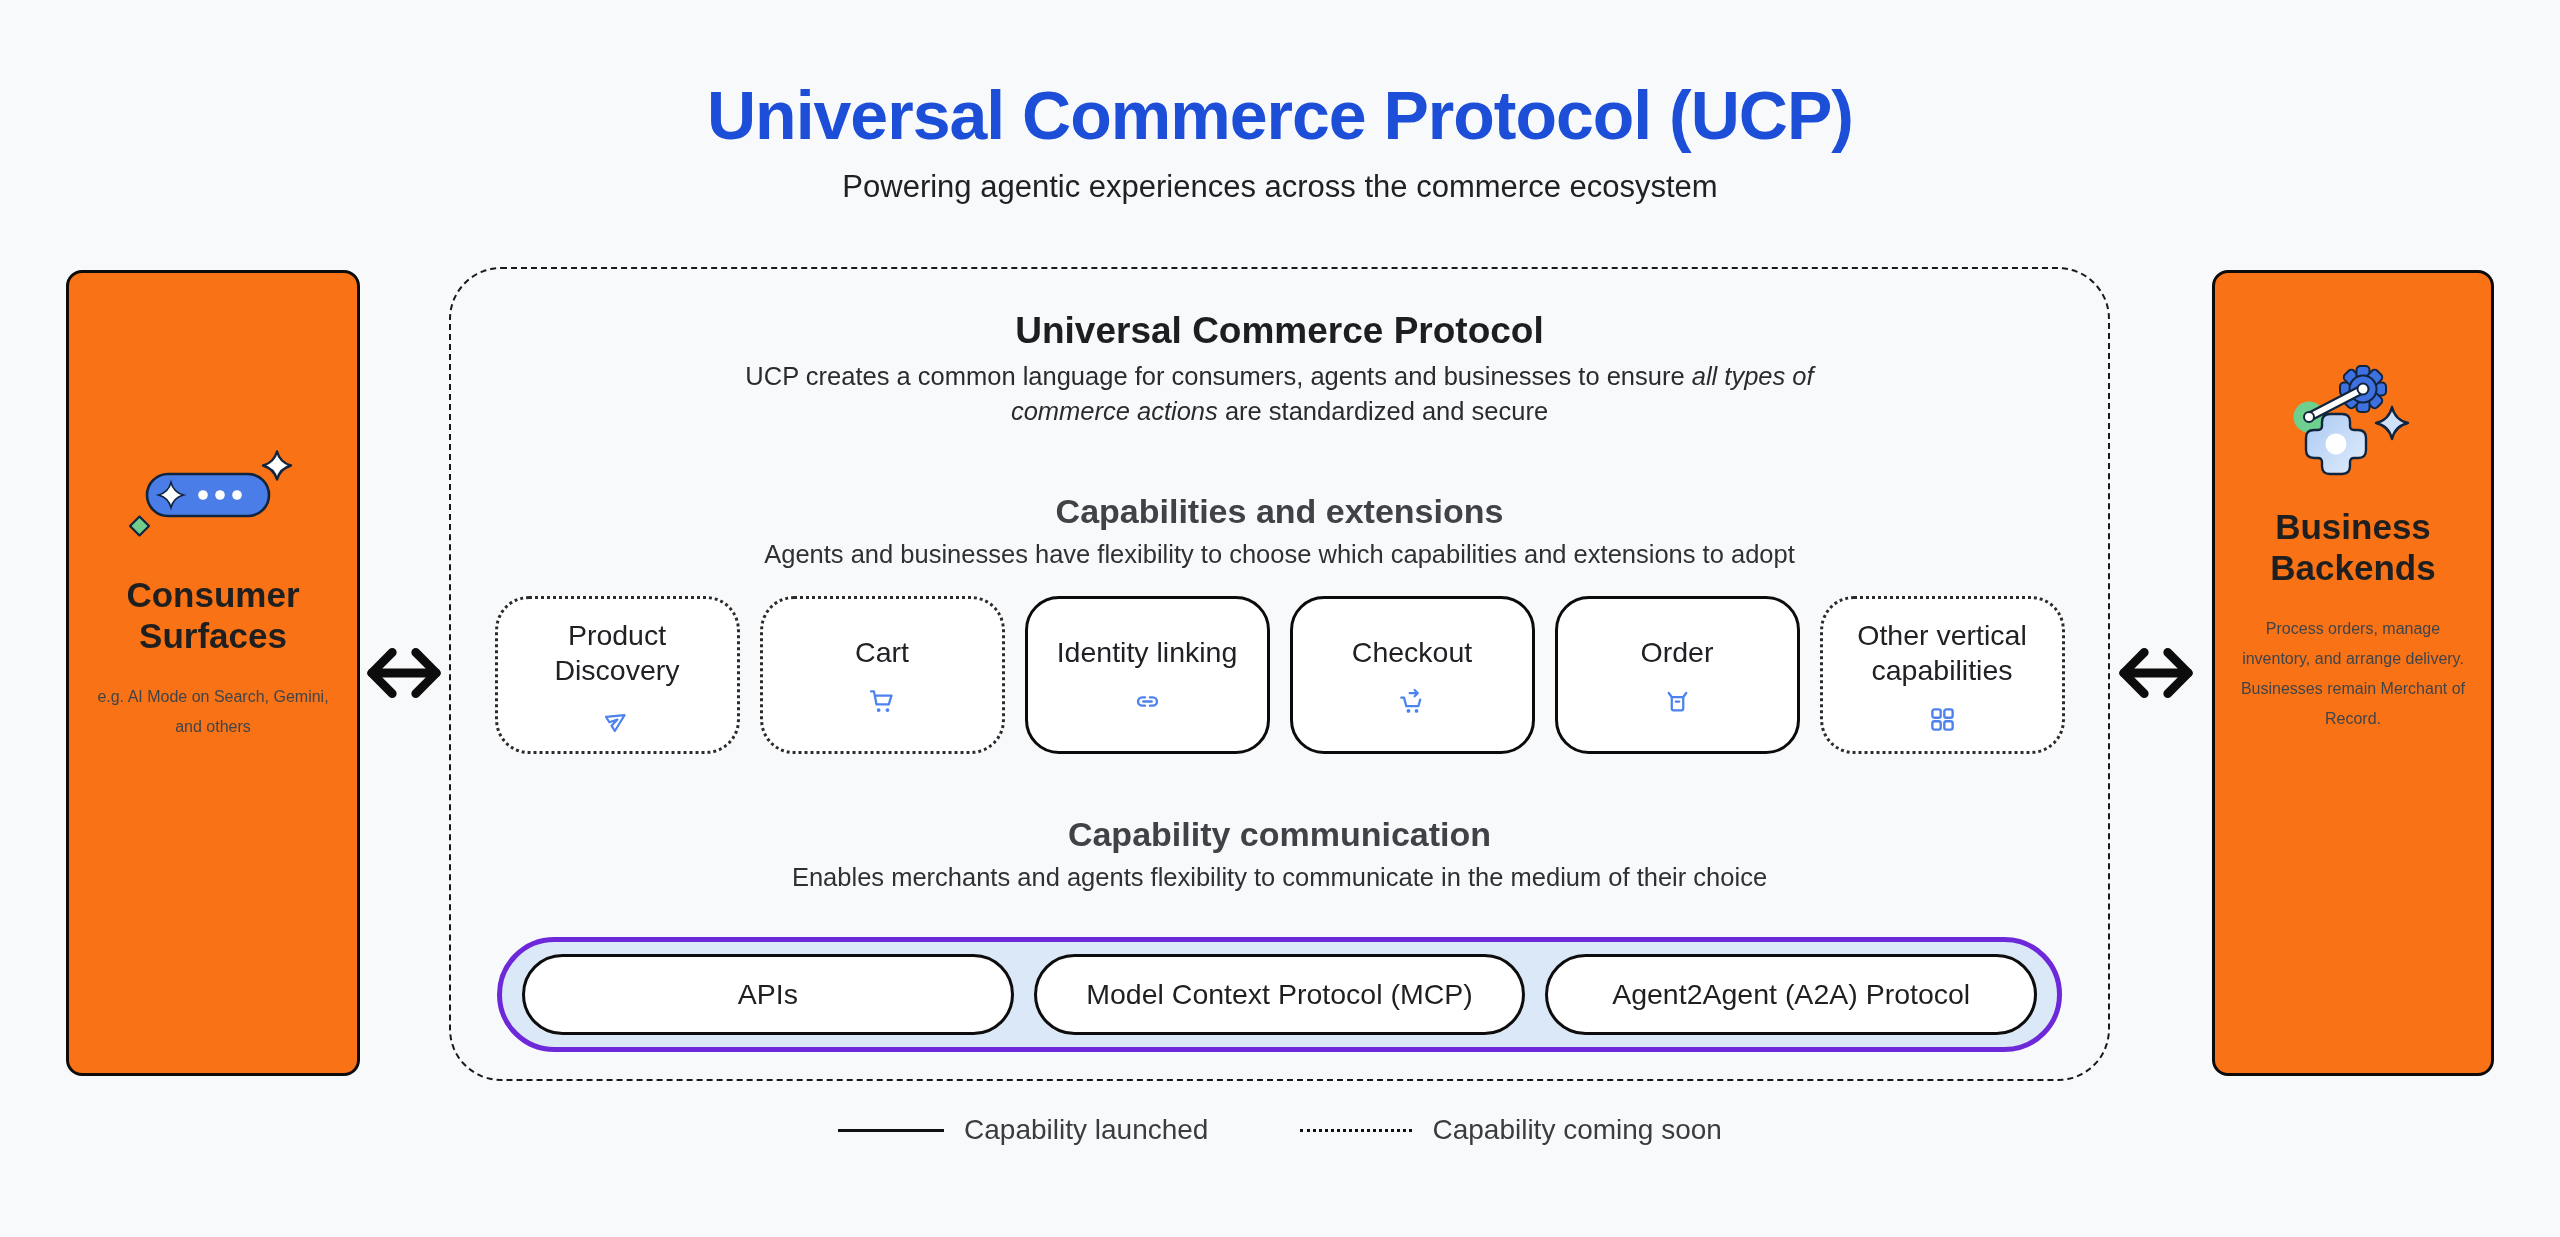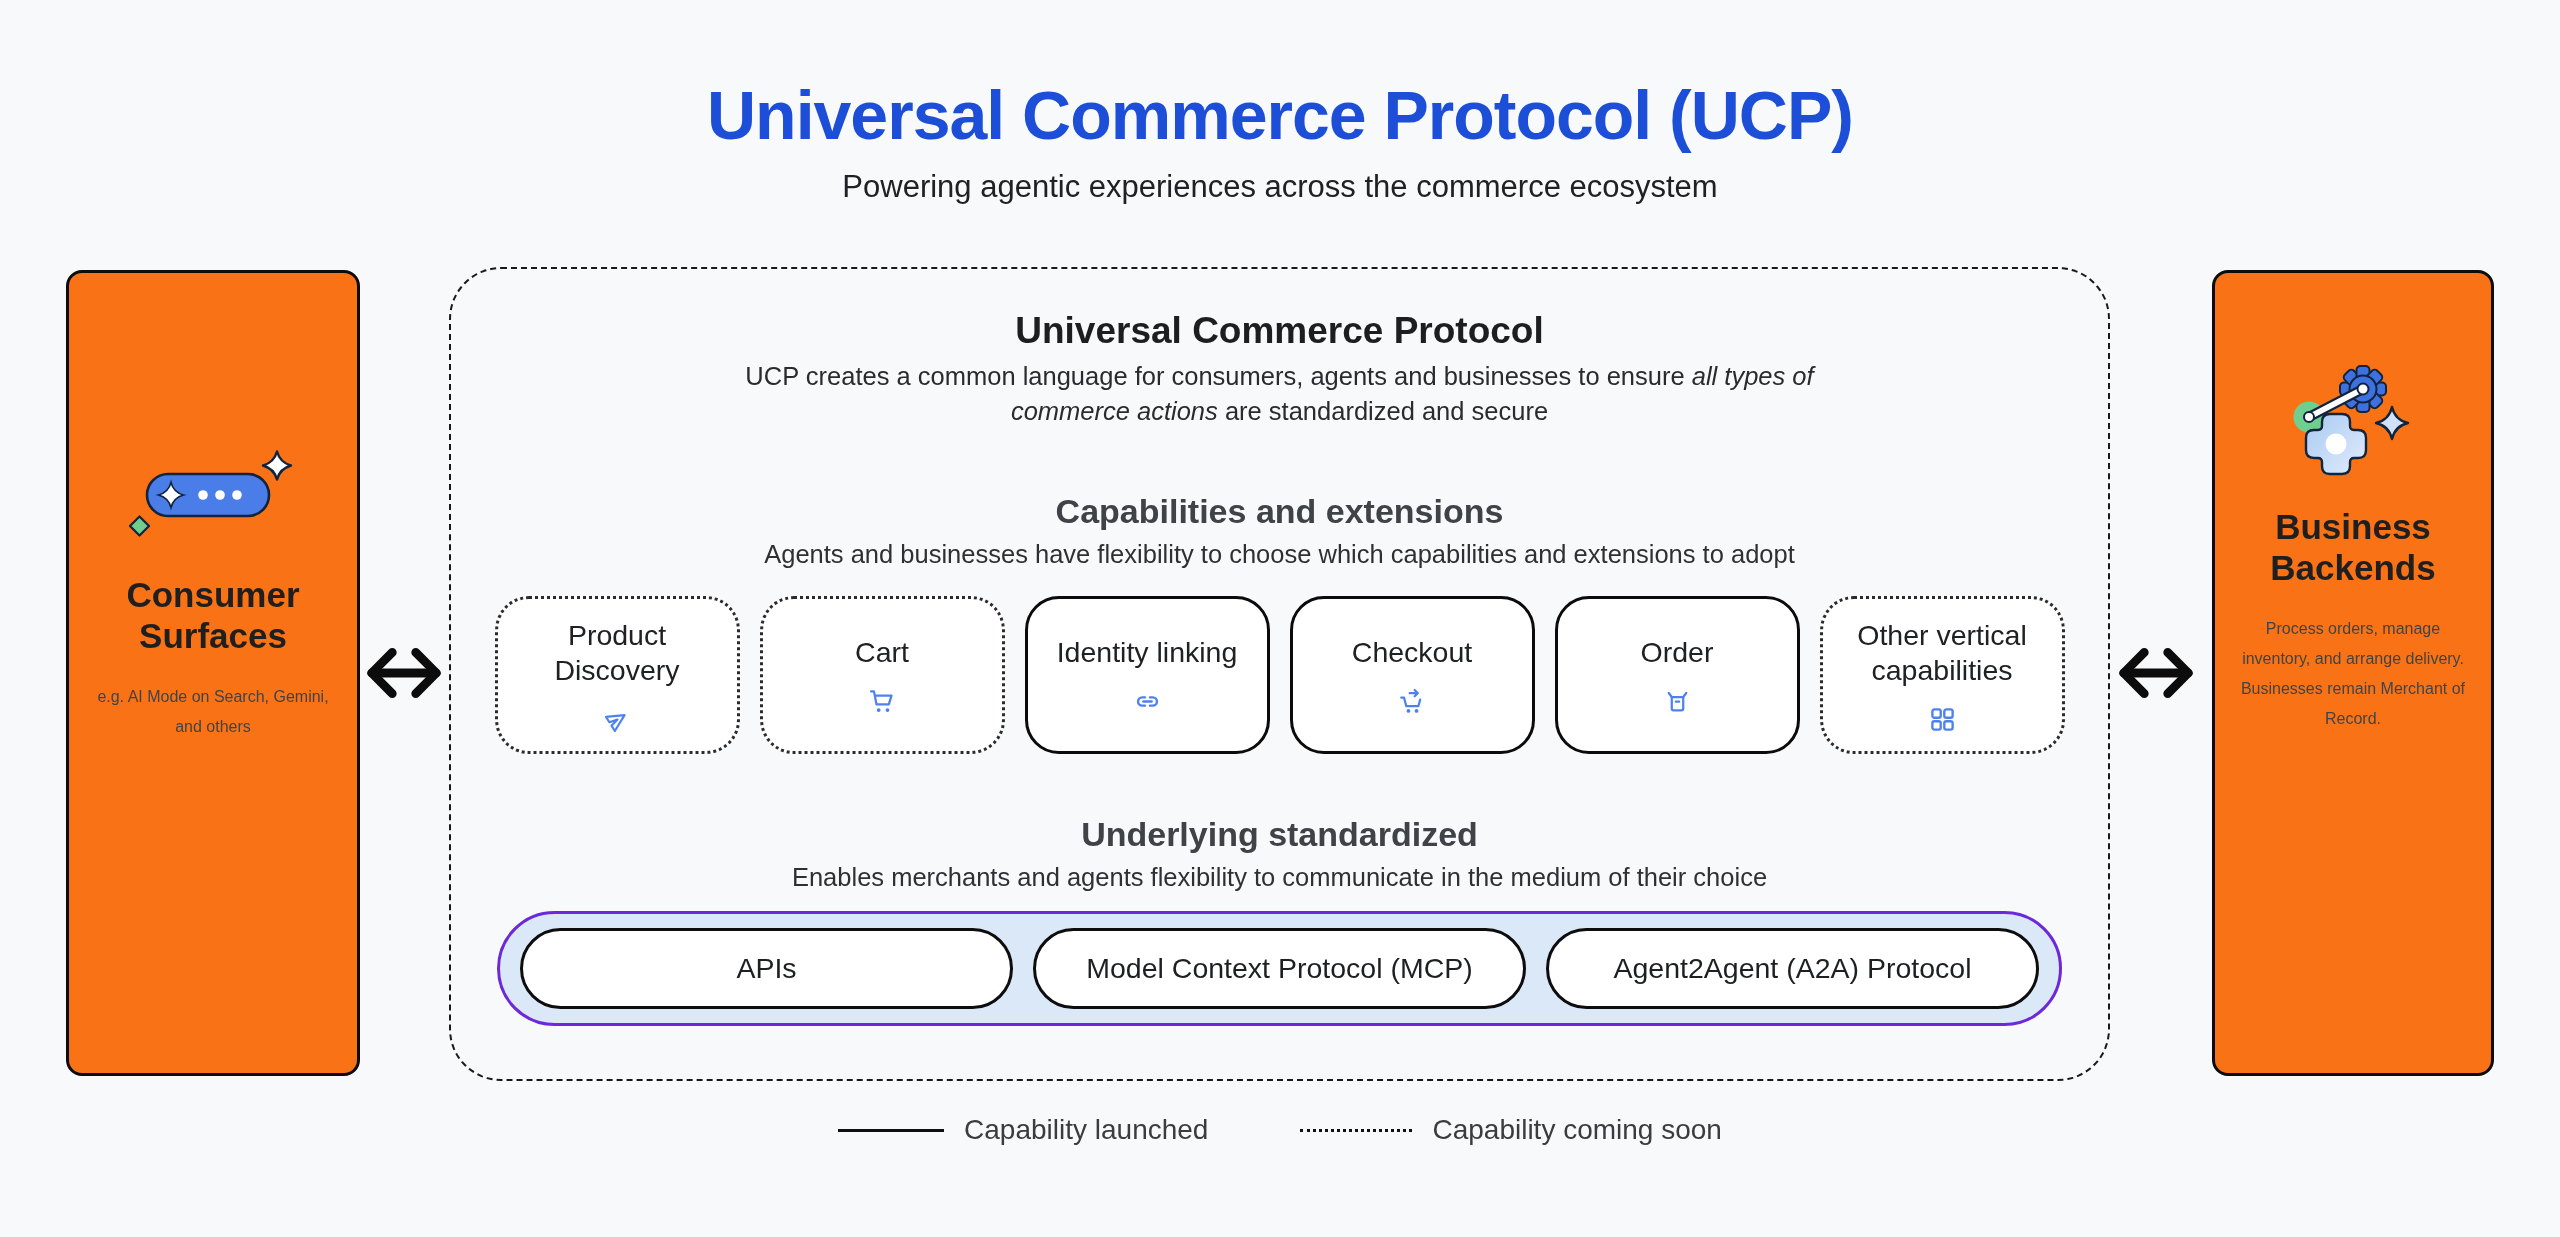--- a/index.html
+++ b/index.html
@@ -52,22 +52,22 @@
   .card{
     width:245px;height:158px;background:#fff;border-radius:34px;box-sizing:border-box;
     display:flex;flex-direction:column;justify-content:center;align-items:center;gap:18px;
   }
   .card--launched{border:3.5px solid #0b0b0b;}
   .card--soon{border:3px dotted #2b2b2b;}
   .card-label{font-size:28.5px;line-height:35px;color:#202124;padding:0 16px;}
   .card-icon{height:27px;display:block;}
   
   .pill-container{
-    margin:18px auto 0;width:1565px;height:115px;box-sizing:border-box;
-    background:#dbe8f7;border:3px solid #6d28d9;border-radius:58px;
+    margin:44px auto 0;width:1565px;height:115px;box-sizing:border-box;
+    background:#dbe8f7;border:5px solid #6d28d9;border-radius:58px;
     display:flex;justify-content:center;align-items:center;gap:20px;padding:0 20px;
   }
   .pill{
     flex:1;height:81px;background:#ffffff;border:3px solid #0d0d0d;border-radius:41px;
     display:flex;align-items:center;justify-content:center;box-sizing:border-box;
     font-size:28.5px;color:#1d1f21;
   }
   
   .legend{
     position:absolute;top:1114px;left:0;width:100%;
@@ -167,21 +167,21 @@
         <svg class="card-icon" width="27" height="27" viewBox="0 0 24 24">
           <rect x="3" y="3" width="7.4" height="7.4" rx="1.8" fill="none" stroke="#4d82ee" stroke-width="2.1"></rect>
           <rect x="13.6" y="3" width="7.4" height="7.4" rx="1.8" fill="none" stroke="#4d82ee" stroke-width="2.1"></rect>
           <rect x="3" y="13.6" width="7.4" height="7.4" rx="1.8" fill="none" stroke="#4d82ee" stroke-width="2.1"></rect>
           <rect x="13.6" y="13.6" width="7.4" height="7.4" rx="1.8" fill="none" stroke="#4d82ee" stroke-width="2.1"></rect>
         </svg>
       </div>
 
     </div>
 
-    <div class="section-title section-title--comm">Underlying standardized</div>
+    <div class="section-title section-title--comm">Capability communication</div>
     <div class="section-sub">Enables merchants and agents flexibility to communicate in the medium of their choice</div>
 
     <div class="pill-container">
       <div class="pill">APIs</div>
       <div class="pill">Model Context Protocol (MCP)</div>
       <div class="pill">Agent2Agent (A2A) Protocol</div>
     </div>
   </div>
 
   <svg class="hv-arrow hv-arrow--right" viewBox="0 0 90 68">

